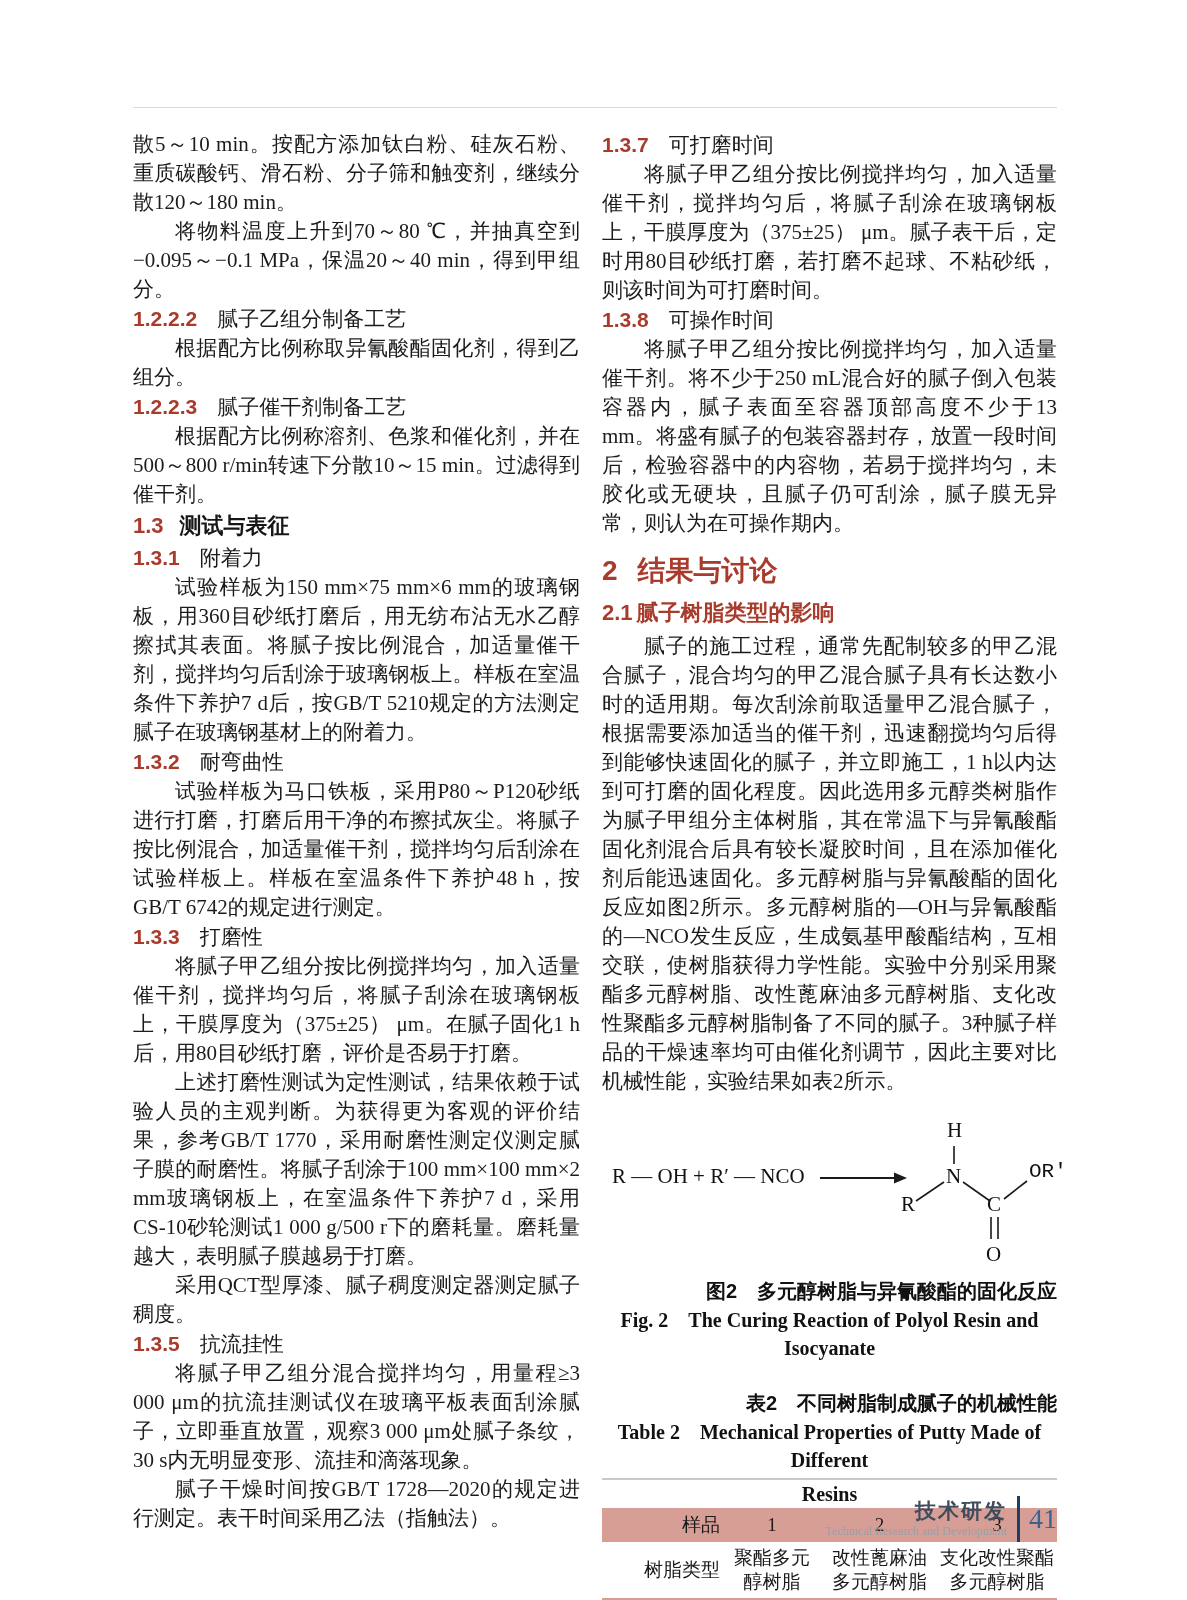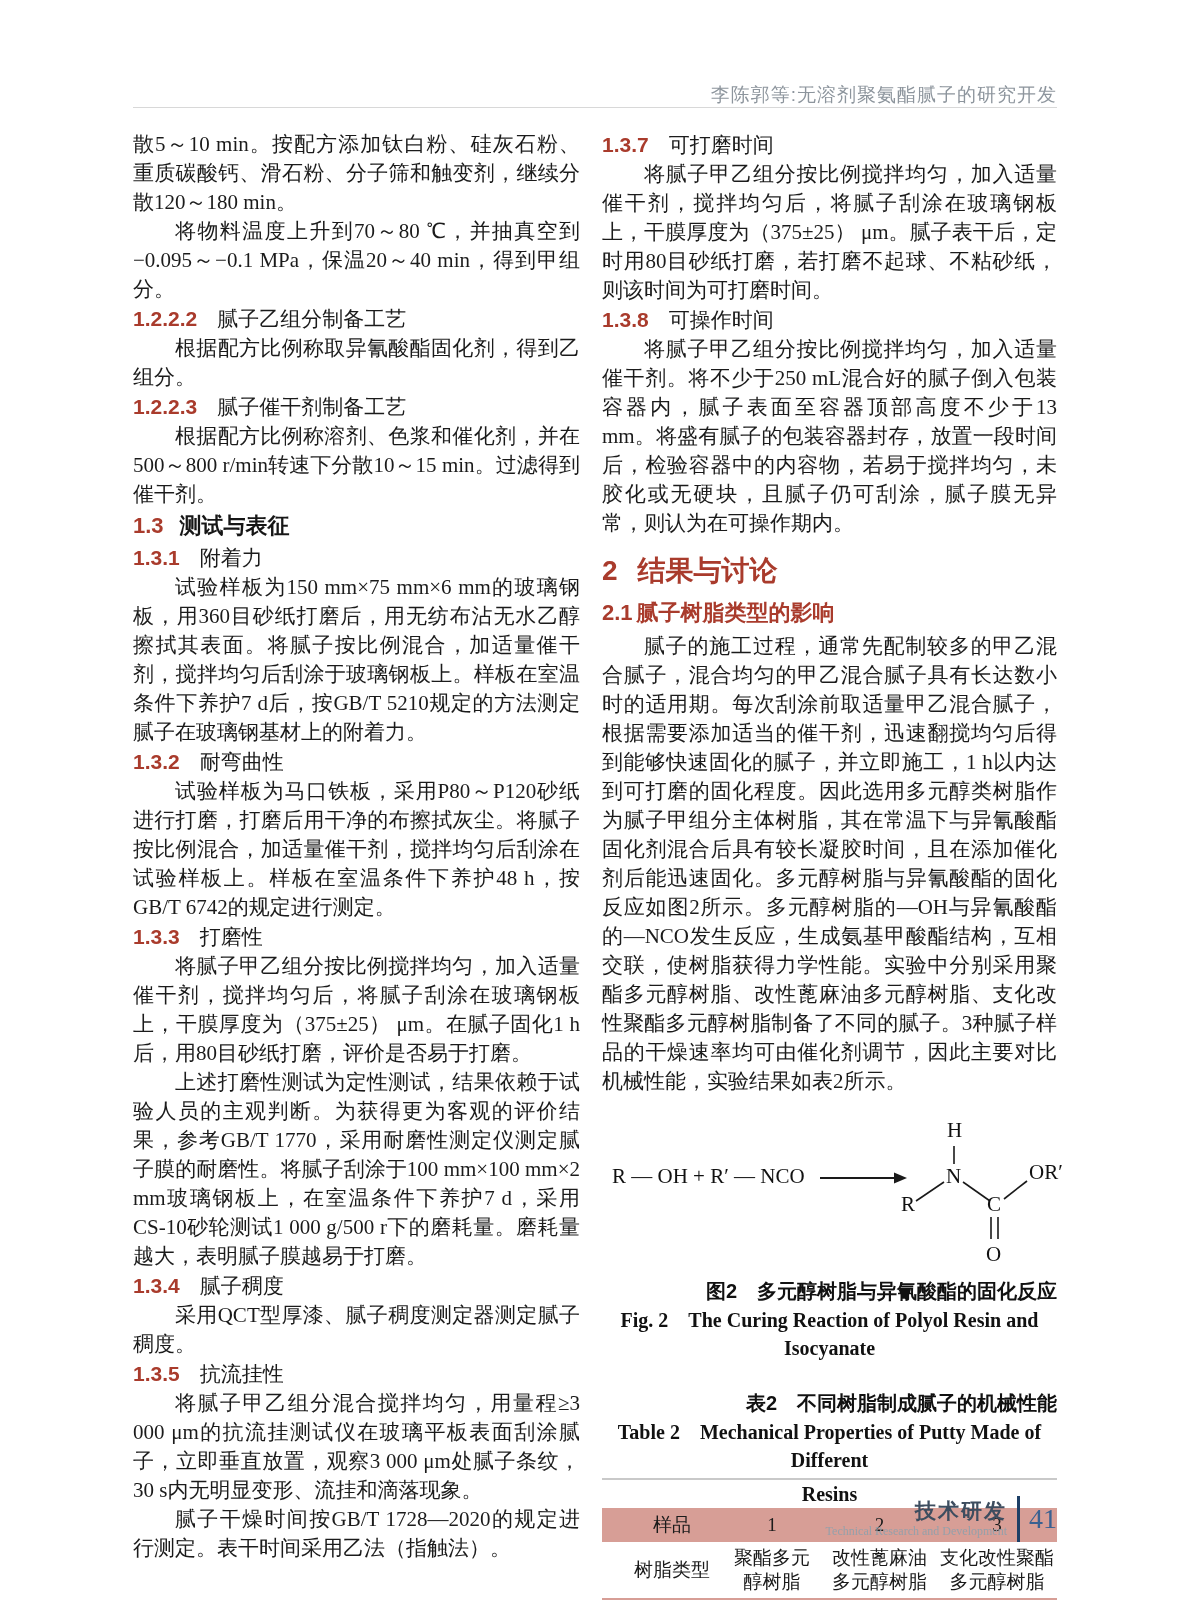--- a/index.html
+++ b/index.html
@@ -32,61 +32,59 @@
   .atom{position:absolute;font-size:21px;font-family:"Liberation Serif",serif;color:#111;}
   .cap-cn{margin:4px 0 0 0;text-align:right;font-family:"Liberation Sans",sans-serif;
           font-weight:bold;font-size:20px;line-height:30px;color:#111;}
   .cap-en{margin:0;text-align:center;font-family:"Liberation Serif",serif;font-weight:bold;
           font-size:20px;line-height:28px;color:#111;}
   .tbl-gap{height:22px;}
   .table-top-rule{border-top:2px solid #c9c9c9;margin-top:4px;}
   table.t2{width:100%;border-collapse:collapse;border-bottom:2px solid #4a4a4a;
            font-size:19px;table-layout:fixed;}
   table.t2 td{padding:3px 2px;text-align:center;vertical-align:middle;line-height:24px;}
-  table.t2 td.lbl{text-align:center;padding-left:22px;white-space:pre-line;}
+  table.t2 td.lbl{text-align:right;padding-left:22px;white-space:pre-line;}
   table.t2 td.wrap{white-space:pre-line;}
   tr.pink{background:#d79e96;}
   tr.rowA td{height:28px;}
   tr.rowB td{height:50px;}
   tr.rowC td{height:50px;}
   
   .footer{position:absolute;top:1496px;right:130px;display:flex;align-items:center;}
   .footer .txt{text-align:right;}
   .footer .cn{font-family:"Liberation Sans",sans-serif;font-weight:bold;font-size:21px;
               line-height:24px;color:#3d4d5f;letter-spacing:2px;}
   .footer .en{font-family:"Liberation Serif",serif;font-size:12px;line-height:16px;color:#95a0aa;}
   .footer .bar{width:3px;height:46px;background:#1d3f66;margin:0 9px 0 10px;}
   .footer .pgnum{font-family:"Liberation Serif",serif;font-size:28px;color:#3a6191;}
 </style>
 </head>
 <body>
 
 <div class="page">
 
-  <div class="running-head">李陈郭等:无溶剂聚氨酯腻子的研究开发</div>
   <div class="head-rule"></div>
 
   <div class="columns">
 
     <div class="col left">
       <p class="body noindent">散5～10 min。按配方添加钛白粉、硅灰石粉、重质碳酸钙、滑石粉、分子筛和触变剂，继续分散120～180 min。</p>
       <p class="body">将物料温度上升到70～80 ℃，并抽真空到−0.095～−0.1 MPa，保温20～40 min，得到甲组分。</p>
       <h4 class="h4"><span class="num">1.2.2.2</span><span class="ttl">腻子乙组分制备工艺</span></h4>
       <p class="body">根据配方比例称取异氰酸酯固化剂，得到乙组分。</p>
       <h4 class="h4"><span class="num">1.2.2.3</span><span class="ttl">腻子催干剂制备工艺</span></h4>
       <p class="body">根据配方比例称溶剂、色浆和催化剂，并在500～800 r/min转速下分散10～15 min。过滤得到催干剂。</p>
       <h3 class="h2"><span class="num">1.3</span><span class="ttl">测试与表征</span></h3>
       <h4 class="h4"><span class="num">1.3.1</span><span class="ttl">附着力</span></h4>
       <p class="body">试验样板为150 mm×75 mm×6 mm的玻璃钢板，用360目砂纸打磨后，用无纺布沾无水乙醇擦拭其表面。将腻子按比例混合，加适量催干剂，搅拌均匀后刮涂于玻璃钢板上。样板在室温条件下养护7 d后，按GB/T 5210规定的方法测定腻子在玻璃钢基材上的附着力。</p>
       <h4 class="h4"><span class="num">1.3.2</span><span class="ttl">耐弯曲性</span></h4>
       <p class="body">试验样板为马口铁板，采用P80～P120砂纸进行打磨，打磨后用干净的布擦拭灰尘。将腻子按比例混合，加适量催干剂，搅拌均匀后刮涂在试验样板上。样板在室温条件下养护48 h，按GB/T 6742的规定进行测定。</p>
       <h4 class="h4"><span class="num">1.3.3</span><span class="ttl">打磨性</span></h4>
       <p class="body">将腻子甲乙组分按比例搅拌均匀，加入适量催干剂，搅拌均匀后，将腻子刮涂在玻璃钢板上，干膜厚度为（375±25） μm。在腻子固化1 h后，用80目砂纸打磨，评价是否易于打磨。</p>
       <p class="body">上述打磨性测试为定性测试，结果依赖于试验人员的主观判断。为获得更为客观的评价结果，参考GB/T 1770，采用耐磨性测定仪测定腻子膜的耐磨性。将腻子刮涂于100 mm×100 mm×2 mm玻璃钢板上，在室温条件下养护7 d，采用CS-10砂轮测试1 000 g/500 r下的磨耗量。磨耗量越大，表明腻子膜越易于打磨。</p>
-      <h4 class="h4"><span class="num">1.3.4</span><span class="ttl">腻子稠度</span></h4>
       <p class="body">采用QCT型厚漆、腻子稠度测定器测定腻子稠度。</p>
       <h4 class="h4"><span class="num">1.3.5</span><span class="ttl">抗流挂性</span></h4>
       <p class="body">将腻子甲乙组分混合搅拌均匀，用量程≥3 000 μm的抗流挂测试仪在玻璃平板表面刮涂腻子，立即垂直放置，观察3 000 μm处腻子条纹，30 s内无明显变形、流挂和滴落现象。</p>
       <p class="body">腻子干燥时间按GB/T 1728—2020的规定进行测定。表干时间采用乙法（指触法）。</p>
     </div>
 
     <div class="col right">
       <h4 class="h4"><span class="num">1.3.7</span><span class="ttl">可打磨时间</span></h4>
       <p class="body">将腻子甲乙组分按比例搅拌均匀，加入适量催干剂，搅拌均匀后，将腻子刮涂在玻璃钢板上，干膜厚度为（375±25） μm。腻子表干后，定时用80目砂纸打磨，若打磨不起球、不粘砂纸，则该时间为可打磨时间。</p>
       <h4 class="h4"><span class="num">1.3.8</span><span class="ttl">可操作时间</span></h4>
@@ -110,21 +108,21 @@
           <line x1="402" y1="95" x2="425" y2="77" stroke="#1a1a1a" stroke-width="1.6"></line>
 
           <line x1="389" y1="113" x2="389" y2="135" stroke="#1a1a1a" stroke-width="1.6"></line>
           <line x1="396" y1="113" x2="396" y2="135" stroke="#1a1a1a" stroke-width="1.6"></line>
         </svg>
         <span class="atom" style="left:10px;top:60px;">R — OH  +  R′ — NCO</span>
         <span class="atom" style="left:345px;top:14px;">H</span>
         <span class="atom" style="left:344px;top:60px;">N</span>
         <span class="atom" style="left:299px;top:88px;">R</span>
         <span class="atom" style="left:385px;top:88px;">C</span>
-        <span class="atom" style="left:427px;top:56px;">OR′</span>
+        <span class="atom" style="left:427px;top:56px;font-family:Liberation Mono, monospace;">OR′</span>
         <span class="atom" style="left:384px;top:138px;">O</span>
       </div>
       <p class="cap-cn">图2　多元醇树脂与异氰酸酯的固化反应</p>
       <p class="cap-en">Fig. 2　The Curing Reaction of Polyol Resin and Isocyanate</p>
 
       <div class="tbl-gap"></div>
 
       <p class="cap-cn">表2　不同树脂制成腻子的机械性能</p>
       <p class="cap-en">Table 2　Mechanical Properties of Putty Made of Different</p>
       <div class="table-top-rule"></div>

